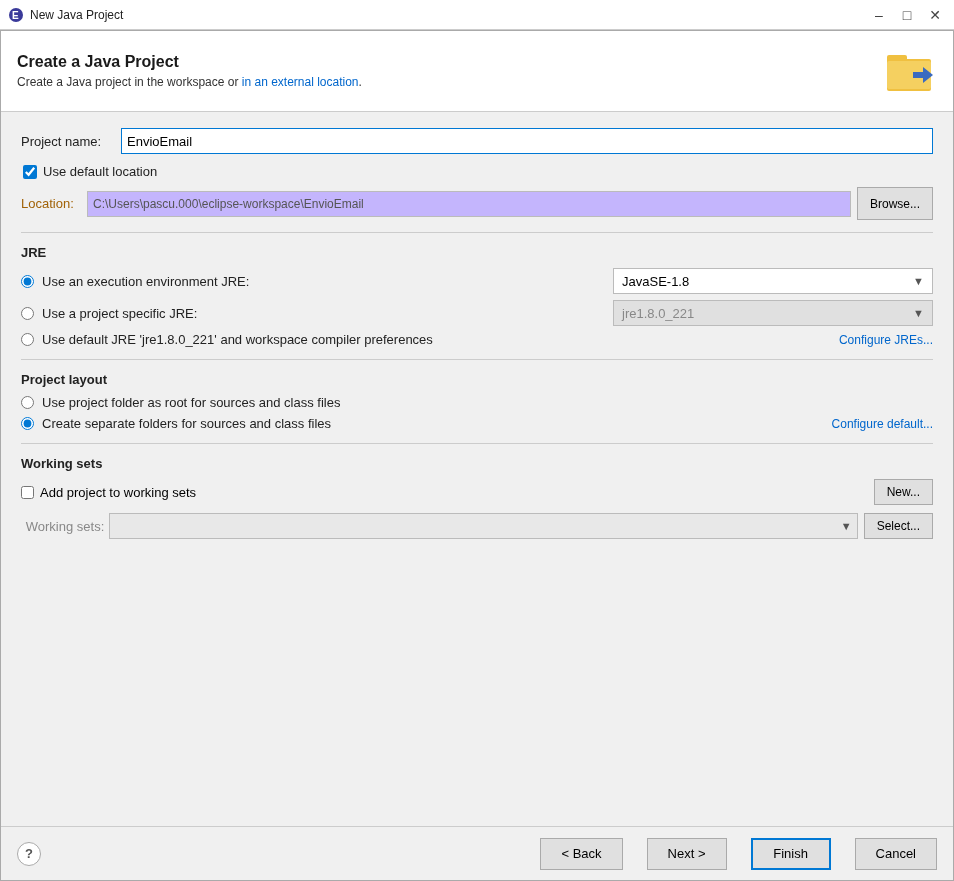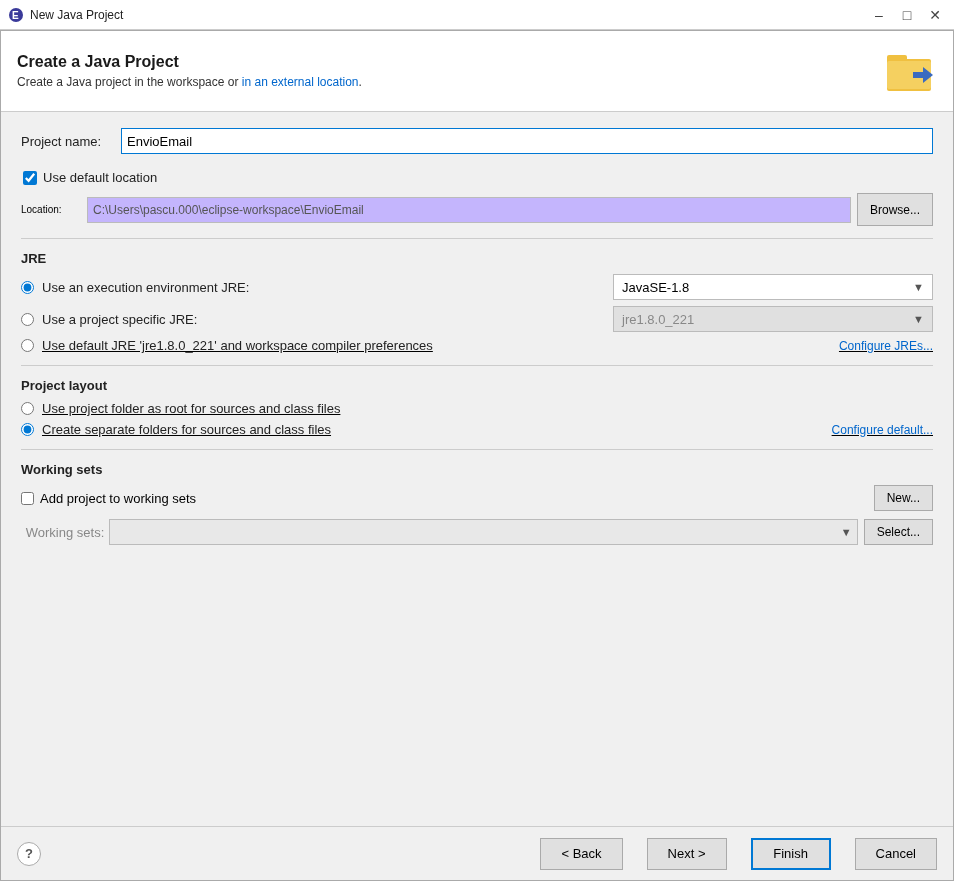--- a/index.html
+++ b/index.html
@@ -96,21 +96,21 @@
     .dialog-body {
       flex: 1;
       padding: 16px 20px;
       overflow-y: auto;
     }
 
     
     .form-row {
       display: flex;
       align-items: center;
-      margin-bottom: 16px;
+      margin-bottom: 10px;
     }
     .form-label {
       min-width: 100px;
       font-size: 13px;
       color: #222;
       flex-shrink: 0;
     }
     .form-input {
       flex: 1;
       height: 26px;
@@ -139,22 +139,22 @@
     }
 
     
     .location-row {
       display: flex;
       align-items: center;
       margin-bottom: 12px;
     }
     .location-label {
       min-width: 66px;
-      font-size: 10px;
-      color: #000000;
+      font-size: 13px;
+      color: #a16207;
       flex-shrink: 0;
     }
     .location-input {
       flex: 1;
       height: 26px;
       padding: 2px 5px;
       font-size: 12px;
       border: 1px solid #bbb;
       background: #c4b5fd;
       color: #555;
@@ -317,21 +317,20 @@
     
     input[type="radio"], input[type="checkbox"] {
       accent-color: #0078d4;
       cursor: pointer;
     }
 
     .jre-third-row {
       display: flex;
       align-items: center;
       margin-bottom: 6px;
-      text-decoration: underline;
     }
     .jre-third-left {
       display: flex;
       align-items: center;
       flex: 1;
     }
     .jre-third-left input[type="radio"] {
       margin-right: 8px;
     }
     .jre-third-left label {

